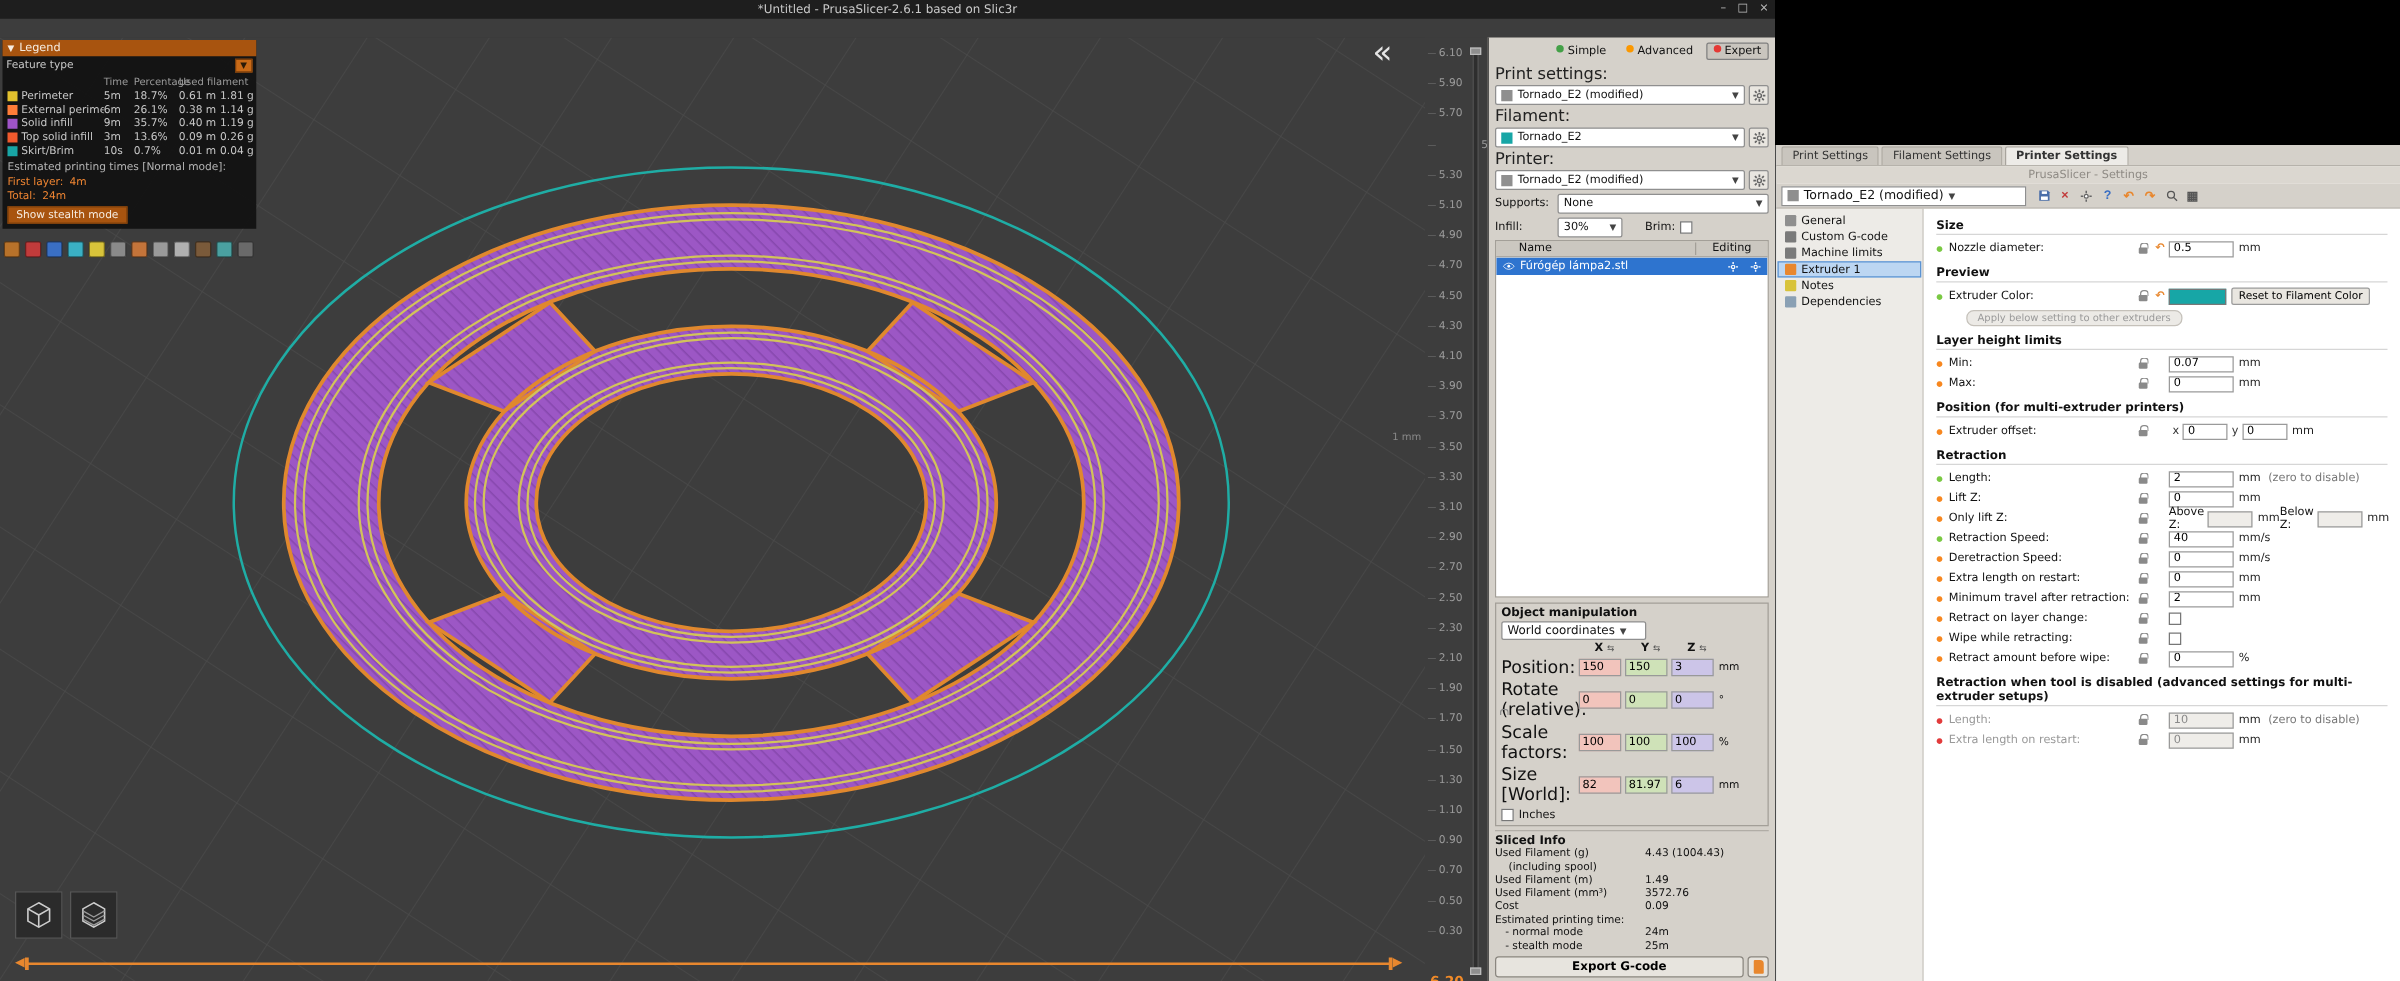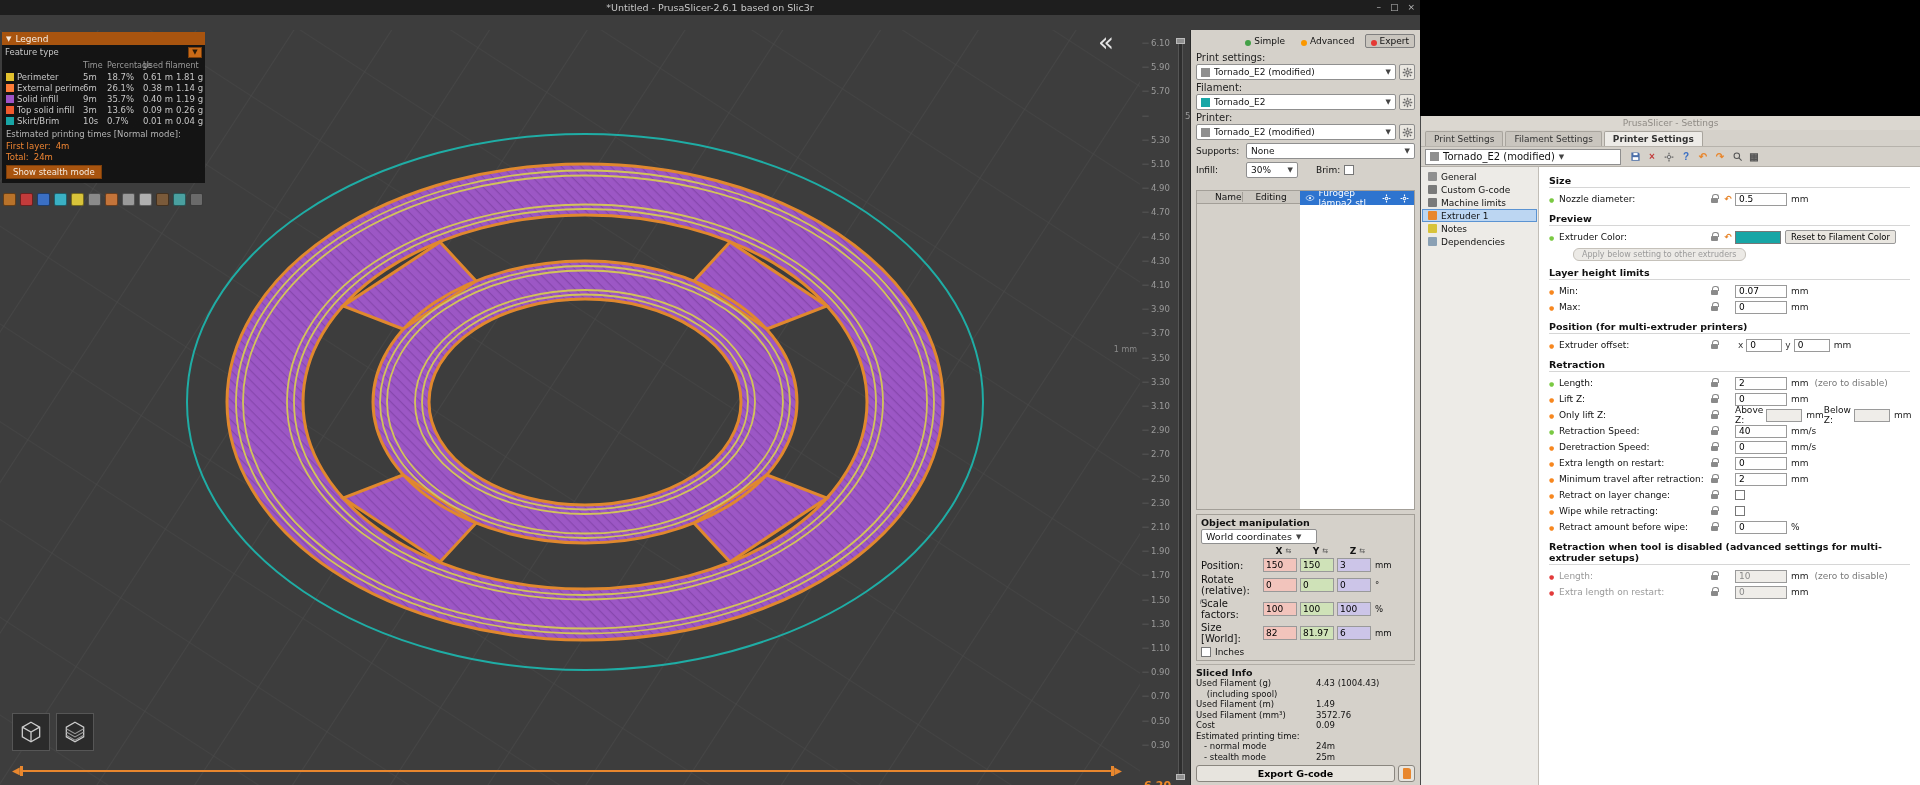--- a/index.html
+++ b/index.html
@@ -48,53 +48,53 @@
 #z-ticks{position:absolute;left:0;top:8px;bottom:34px;right:0}
 .ztick{position:absolute;left:2px;height:10px;display:flex;gap:2px;align-items:center}
 .zdash{color:#6f6f6f;font-size:7px}
 .zval{color:#9b9b9b;font-size:8.5px}
 #z-groove{position:absolute;right:7px;top:12px;bottom:36px;width:5px;background:#2e2e2e;border:1px solid #555}
 .zhandle{position:absolute;right:5px;width:9px;height:6px;background:#8f8f8f;border:1px solid #bbb}
 #z-top-label{position:absolute;left:4px;bottom:20px;color:#f08a28;font-size:11px;font-weight:bold}
 
 
 #mode-buttons{display:flex;justify-content:flex-end;gap:4px;margin:1px 0 2px}
-.mode{display:flex;align-items:flex-end;gap:3px;padding:1px 5px;font-size:9px;border:1px solid transparent;border-radius:2px}
+.mode{display:flex;align-items:flex-start;gap:3px;padding:1px 5px;font-size:9px;border:1px solid transparent;border-radius:2px}
 .mode.sel{border-color:#7f7f7f;background:#c9c5be}
 .mdot{width:6px;height:6px;border-radius:50%}
-.plabel-row{font-size:10px;margin:2px 0 1px;color:#222}
+.plabel-row{font-size:13px;margin:2px 0 1px;color:#222}
 .combo-row{display:flex;gap:3px;align-items:center}
 .combo{flex:1;height:16px;background:#fff;border:1px solid #8f8f8f;border-radius:2px;display:flex;align-items:center;padding:0 4px;gap:4px;min-width:0}
 .combo .ctext{flex:1;overflow:hidden;white-space:nowrap;font-size:9px}
 .carrow{color:#444;font-size:7px}
 .cicon{width:9px;height:9px;flex:none}
 .gear-btn{width:16px;height:16px;border:1px solid #8f8f8f;border-radius:2px;background:#e9e6e0;display:flex;align-items:center;justify-content:center;flex:none;padding:0}
 .inline-row{display:flex;align-items:center;gap:4px;margin-top:3px}
 .ilabel{font-size:9px;width:46px}
 .checkbox{width:10px;height:10px;border:1px solid #777;background:#fff;flex:none}
 
-#obj-list{margin-top:12px;border:1px solid #a39f98;display:flex;flex-direction:row;flex:1;min-height:100px}
+#obj-list{margin-top:2px;border:1px solid #a39f98;display:flex;flex-direction:column;flex:1;min-height:100px}
 #obj-list-header{display:flex;height:13px;background:#cbc7c0;border-bottom:1px solid #a39f98;font-size:9px;align-items:center;flex:none}
 #obj-list-header .hname{flex:1;padding-left:18px}
 #obj-list-header .hedit{width:58px;text-align:center;border-left:1px solid #a39f98}
 #obj-list-body{flex:1;background:#fff;overflow:hidden}
 .obj-row{height:14px;background:#2e74cf;color:#fff;display:flex;align-items:center;padding:0 5px;font-size:9px;gap:4px}
 .obj-row .spacer{flex:1}
 .wicon{width:10px;height:10px;display:flex;align-items:center;justify-content:center;flex:none}
 
 #manip{margin-top:4px;border:1px solid #a39f98;padding:2px 4px 3px;position:relative;flex:none}
 #manip-title{font-weight:bold;font-size:9.5px}
 #coords-row{margin-top:1px}
 #coords-combo{width:116px;height:15px;background:#fff;border:1px solid #8f8f8f;border-radius:2px;display:flex;align-items:center;padding:0 4px;gap:4px}
 #axes-row{display:flex;margin-top:2px;align-items:center}
 #axes-row .asp{width:64px}
 .acell{width:37px;display:flex;justify-content:center;gap:3px;font-weight:bold;font-size:9px;align-items:center}
 .mirror{font-size:7px;color:#555;font-weight:normal}
 .mrow{display:flex;align-items:center;margin-top:2px}
-.mlabel{width:62px;font-size:10px}
+.mlabel{width:62px;font-size:14px}
 .mfield{width:34px;height:14px;border:1px solid #999;font-size:9px;padding:0 2px;margin-right:3px;font-family:inherit}
 .munit{font-size:8.5px;margin-left:1px}
 #inches-row{display:flex;gap:4px;align-items:center;margin-top:3px;font-size:9px}
 #scale-lock{position:absolute;left:2px;top:88px}
 
 #info-box{margin-top:4px;border-top:1px solid #b1ada6;padding-top:2px;flex:none}
 .box-title{font-weight:bold;font-size:9.5px}
 .info-row{display:flex;font-size:8.5px;margin-top:1px}
 .info-row .l1{width:28px}.info-row .v1{width:96px}.info-row .l2{width:42px}.info-row .v2{flex:1}
 
@@ -671,34 +671,34 @@
       <button id="sd-btn">
           <span class="sd"></span>
         </button>
     </div>
   </div>
 </div>
 
 <div id="black-area"></div>
 
 <div id="settings-window">
+  <div id="set-tabbar">
+      <div class="stab">
+        <span>Print Settings</span>
+      </div>
+      <div class="stab">
+        <span>Filament Settings</span>
+      </div>
+      <div class="stab sel">
+        <span>Printer Settings</span>
+      </div>
+    </div>
   <div id="set-titlebar">
     <span>PrusaSlicer - Settings</span>
   </div>
-  <div id="set-tabbar">
-      <div class="stab">
-        <span>Print Settings</span>
-      </div>
-      <div class="stab">
-        <span>Filament Settings</span>
-      </div>
-      <div class="stab sel">
-        <span>Printer Settings</span>
-      </div>
-    </div>
   <div id="preset-row">
     <div id="preset-combo">
       <span class="cicon" style="background:#8f8f8f"></span>
       <span class="ctext">Tornado_E2 (modified)</span>
       <span class="carrow">▼</span>
     </div>
     <div id="preset-toolbar">
         <button class="tbtn">
           <svg width="11" height="11" viewBox="0 0 16 16">
             <path fill="#4a6ea9" d="M2 2h10l2 2v10H2z"></path>

